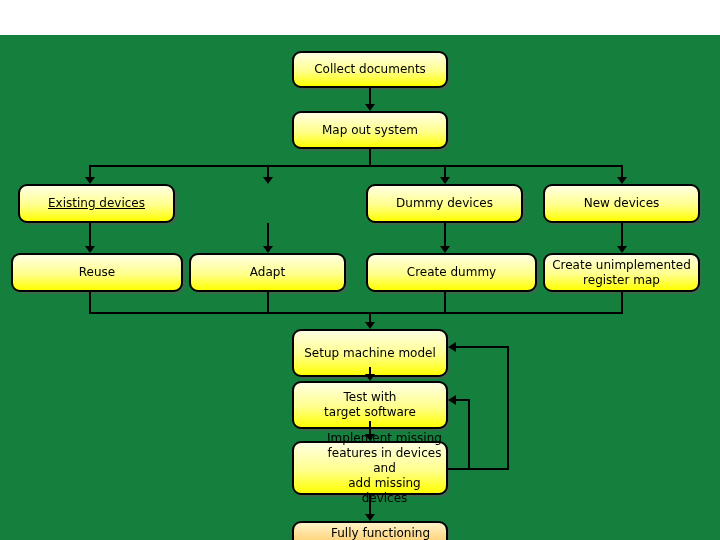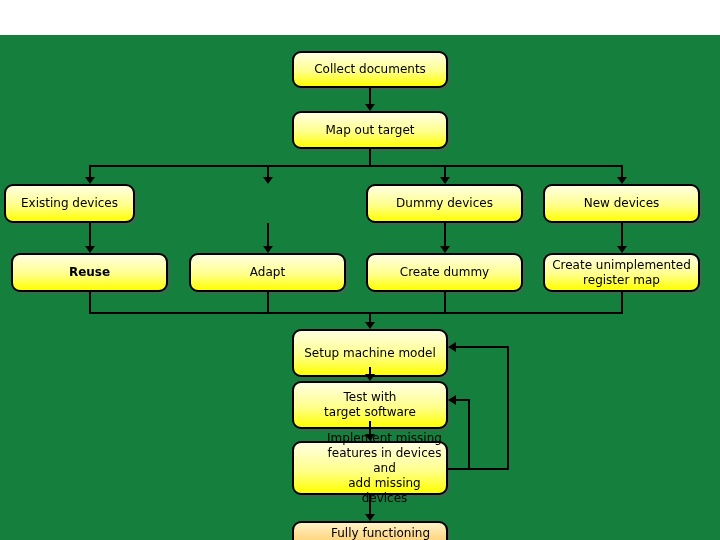--- a/index.html
+++ b/index.html
@@ -17,48 +17,48 @@
     text-align:center;font-size:12px;line-height:15px;color:#000000;
     white-space:pre-line;padding:1px 2px;
   }
   .node.final{
     background:linear-gradient(to bottom,#fff3c8 0%,#ffd37a 52%,#f9a82c 100%);
     padding-left:23px;
   }
   
   .n1{left:292px;top:16px;width:156px;height:37px;}
   .n2{left:292px;top:76px;width:156px;height:38px;}
-  .n3{left:4px;top:149px;width:131px;height:39px;}
+  .n3{left:18px;top:149px;width:157px;height:39px;text-decoration:underline;}
   .n4{left:189px;top:149px;width:157px;height:39px;}
   .n5{left:366px;top:149px;width:157px;height:39px;}
   .n6{left:543px;top:149px;width:157px;height:39px;}
-  .n7{left:11px;top:218px;width:157px;height:39px;font-weight:bold;}
+  .n7{left:11px;top:218px;width:172px;height:39px;}
   .n8{left:189px;top:218px;width:157px;height:39px;}
-  .n9{left:366px;top:218px;width:157px;height:39px;}
+  .n9{left:366px;top:218px;width:171px;height:39px;}
   .n10{left:543px;top:218px;width:157px;height:39px;}
   .n11{left:292px;top:294px;width:156px;height:48px;}
   .n12{left:292px;top:346px;width:156px;height:48px;}
   .n13{left:292px;top:406px;width:156px;height:54px;padding-left:31px;}
   .n14{left:292px;top:486px;width:156px;height:39px;}
   
   .ln{position:absolute;background:#000000;}
   .arr-d{position:absolute;width:0;height:0;
     border-left:5px solid transparent;border-right:5px solid transparent;
     border-top:7px solid #000000;}
   .arr-l{position:absolute;width:0;height:0;
     border-top:5px solid transparent;border-bottom:5px solid transparent;
     border-right:8px solid #000000;}
 </style>
 </head>
 <body>
 
 <div class="canvas">
 
   <div class="node n1">Collect documents</div>
-  <div class="node n2">Map out target</div>
+  <div class="node n2">Map out system</div>
   <div class="node n3">Existing devices</div>
   <div class="node n5">Dummy devices</div>
   <div class="node n6">New devices</div>
   <div class="node n7">Reuse</div>
   <div class="node n8">Adapt</div>
   <div class="node n9">Create dummy</div>
   <div class="node n10">Create unimplemented
 register map</div>
   <div class="node n11">Setup machine model</div>
   <div class="node n12">Test with

